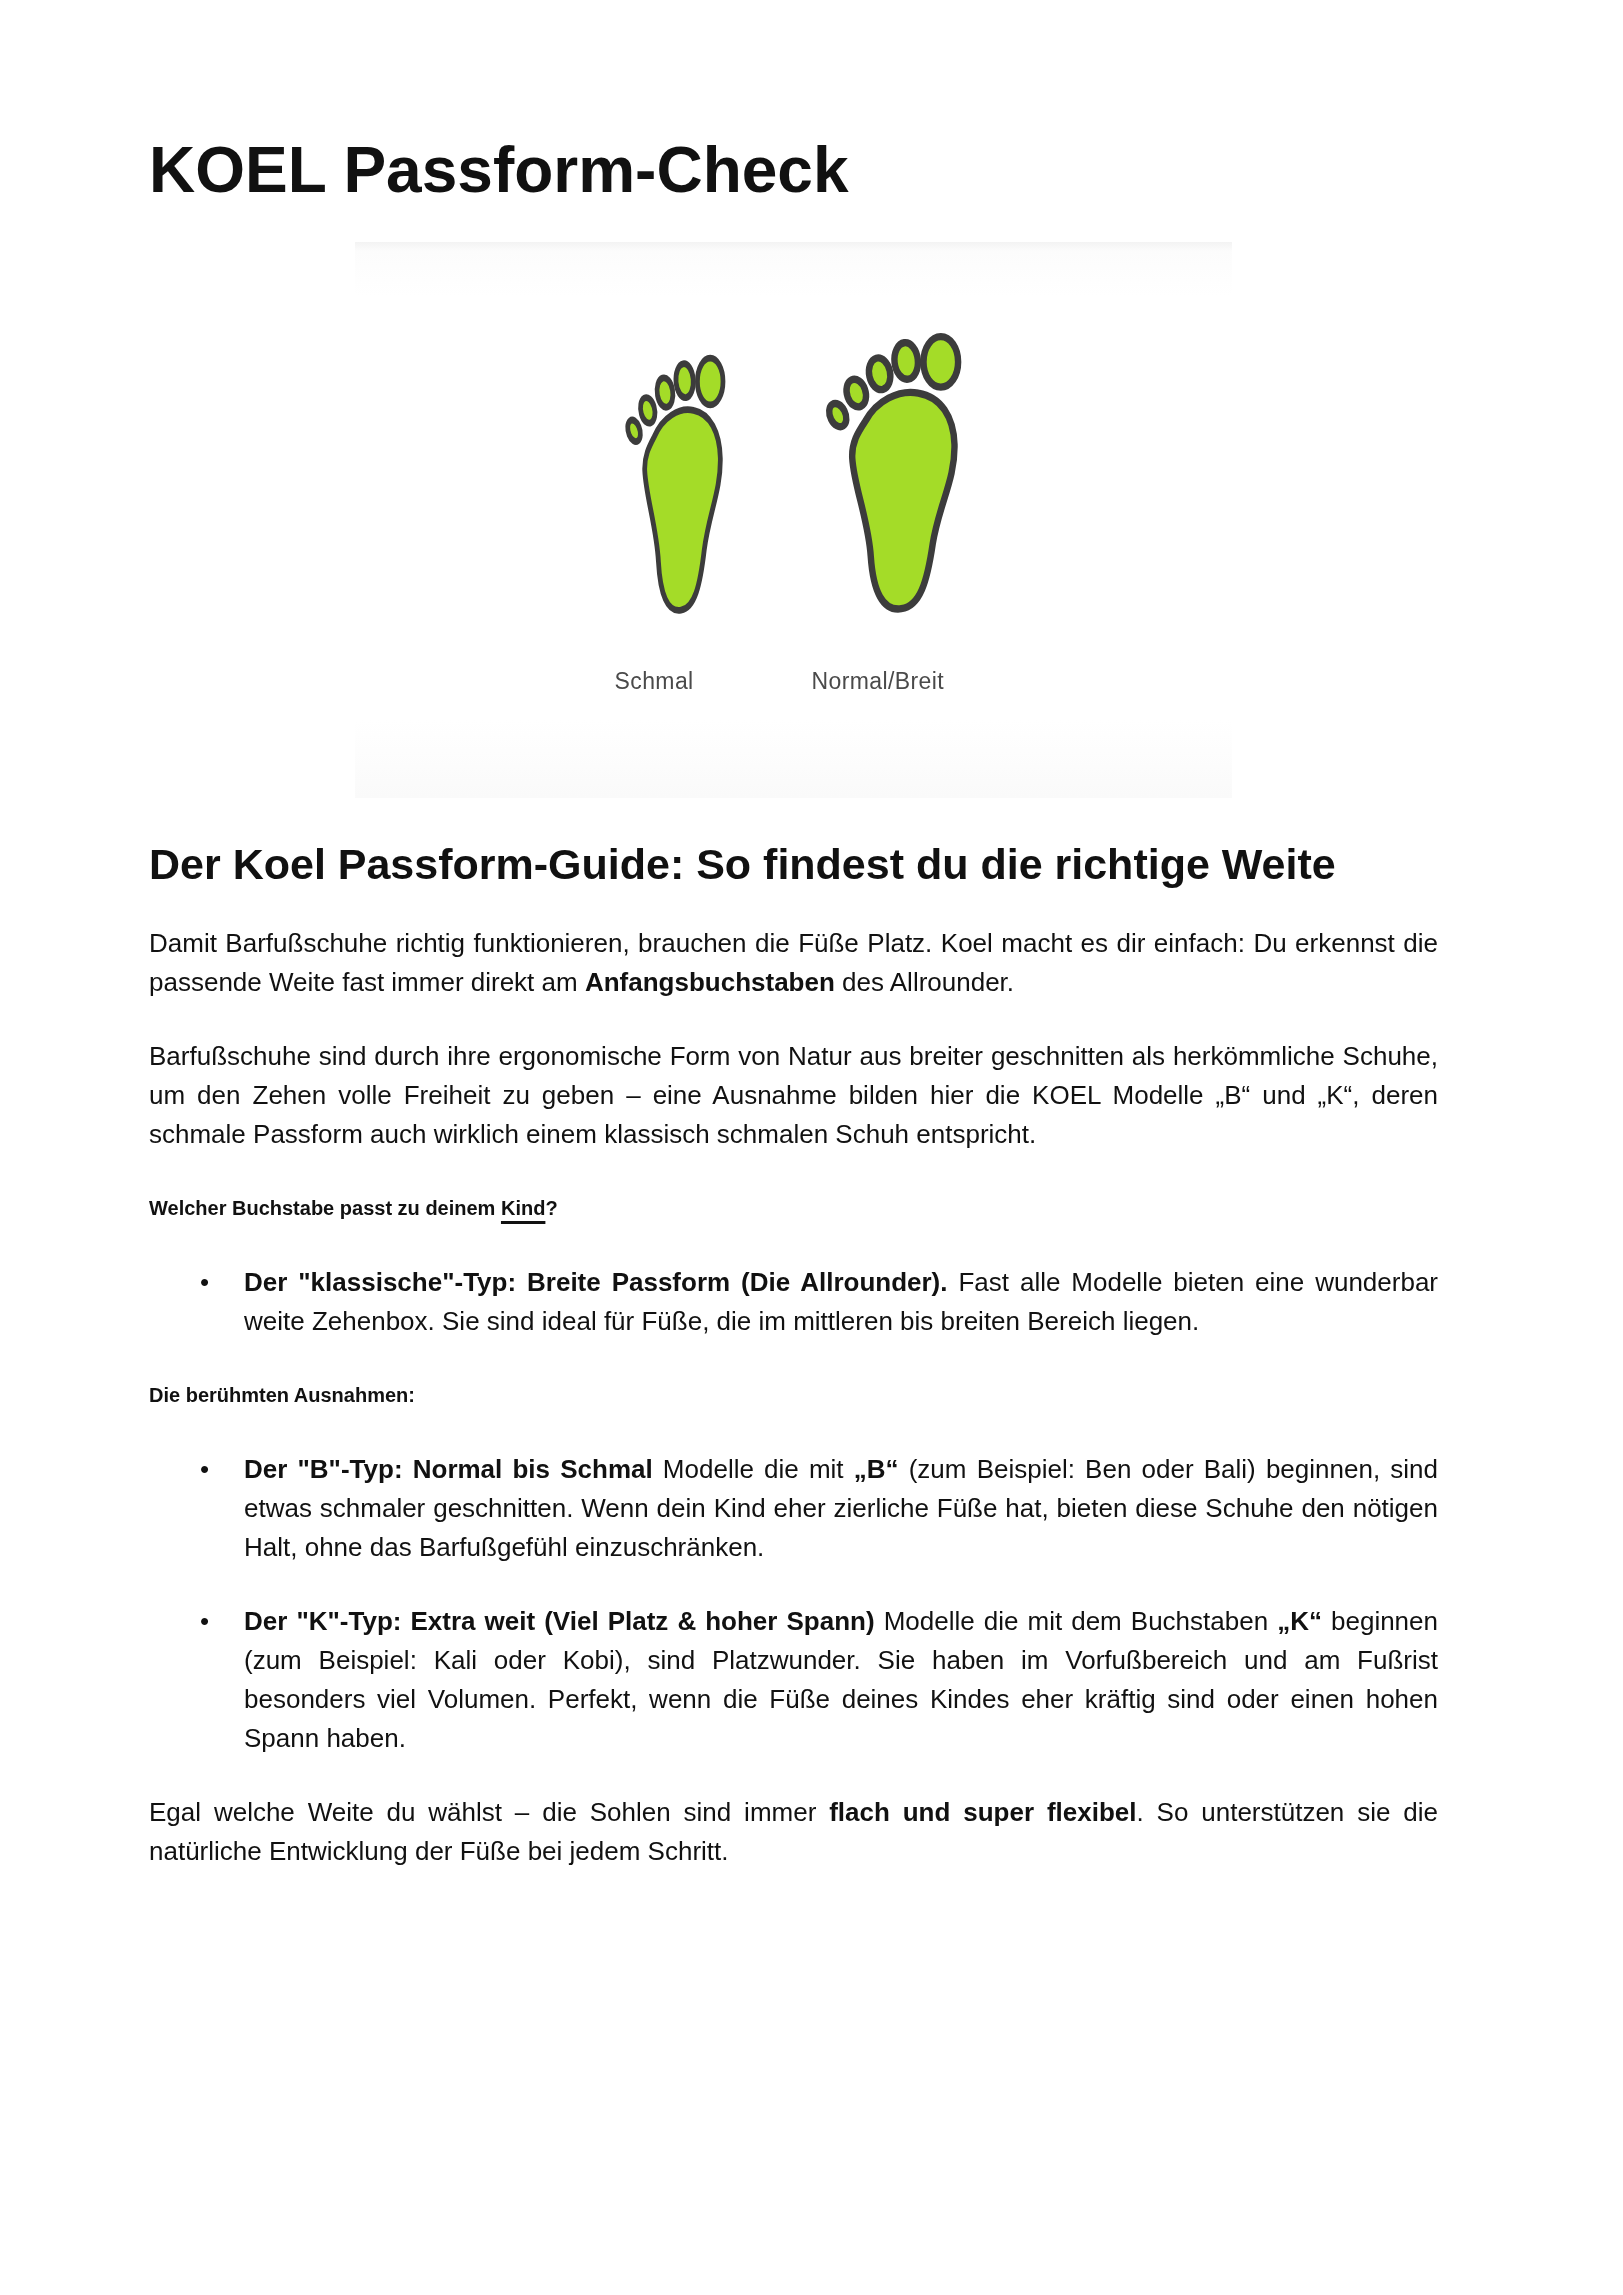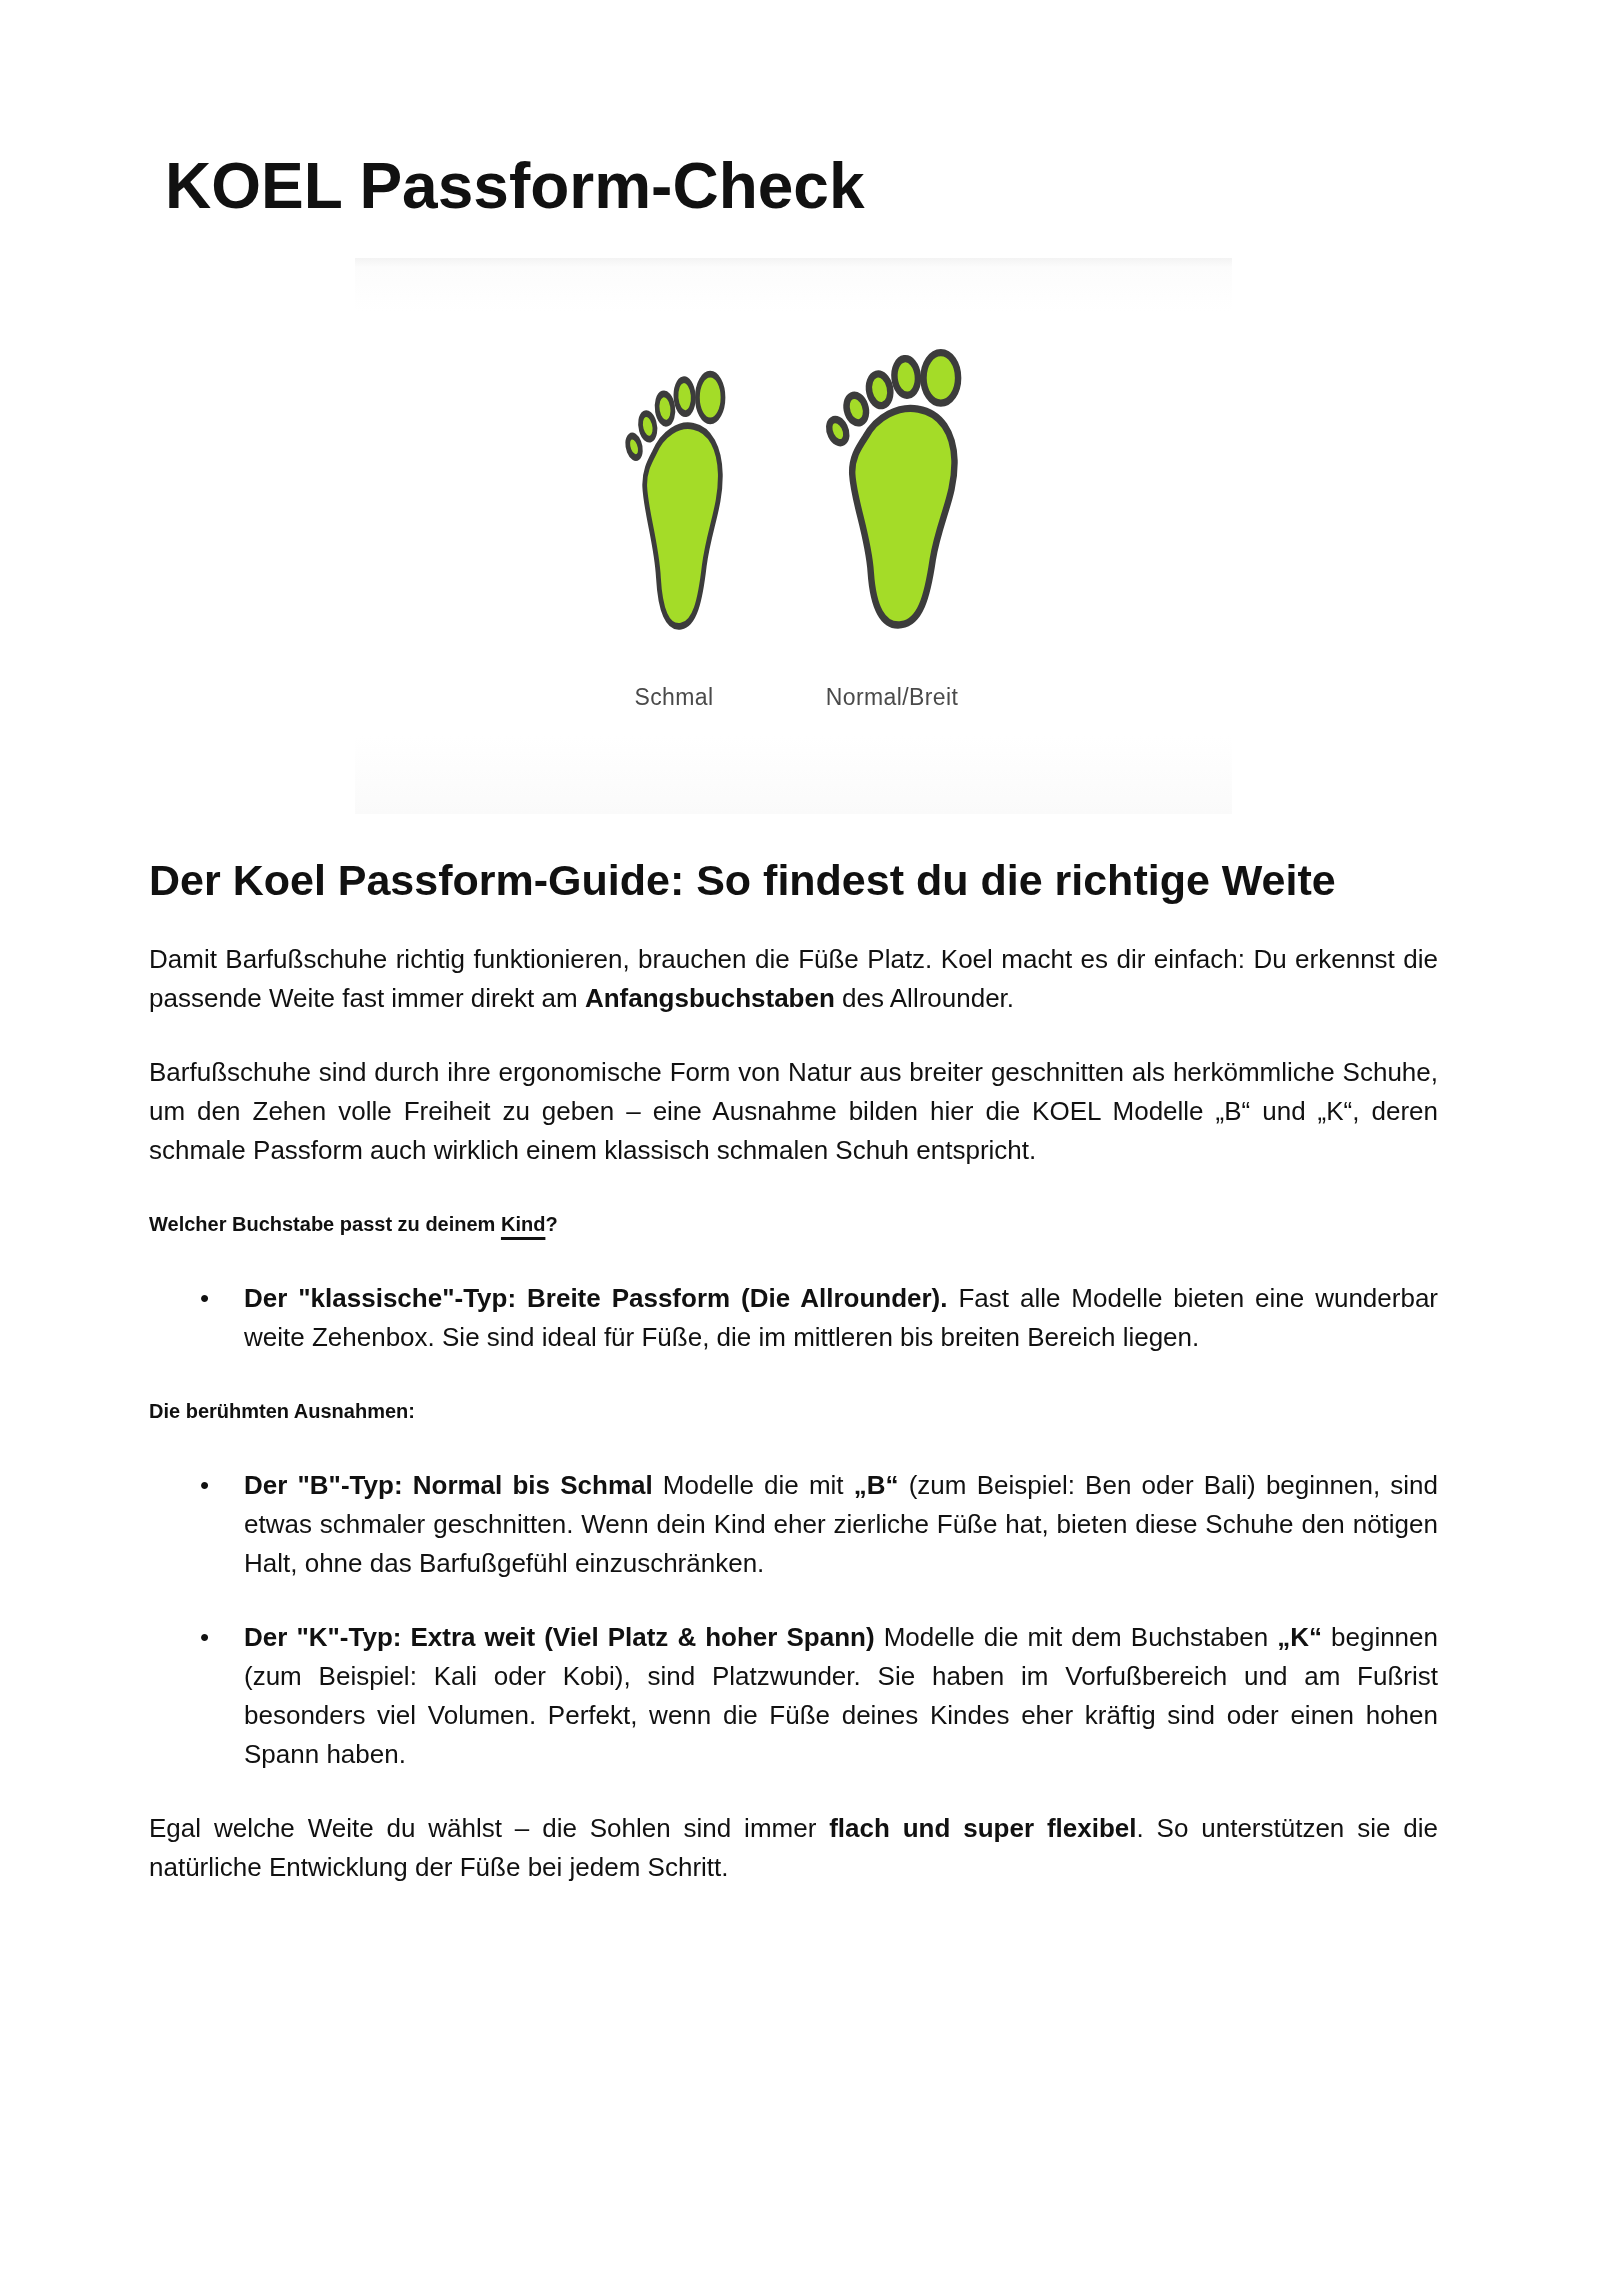--- a/index.html
+++ b/index.html
@@ -11,42 +11,42 @@
     font-family: "Liberation Sans", "DejaVu Sans", sans-serif;
     -webkit-font-smoothing: antialiased;
   }
   .page {
     box-sizing: border-box;
     width: 1624px;
     height: 2296px;
     padding: 138px 186px 73px 149px;
   }
   .doc-title {
-    margin: 16px;
+    margin: 0;
     font-size: 64px;
     line-height: 1.0;
     font-weight: 700;
     letter-spacing: 0;
   }
   .figure {
     box-sizing: border-box;
     width: 877px;
     height: 556px;
     margin: 40px auto 0 auto;
     background: linear-gradient(180deg, #f3f3f3 0px, #fcfcfc 9.2px, #ffffff 55px, #ffffff 478px, #fafafa 556px);
     display: flex;
     justify-content: center;
     align-items: flex-end;
     gap: 78px;
     padding-bottom: 103px;
   }
   .foot-col {
     display: flex;
     flex-direction: column;
-    align-items: center;
+    align-items: flex-start;
   }
   .foot-label {
     margin-top: 40px;
     font-size: 23px;
     font-weight: 500;
     color: var(--label-color, #4a4a4a);
     letter-spacing: 0.4px;
     white-space: nowrap;
   }
   .foot-svg { display: block; }

